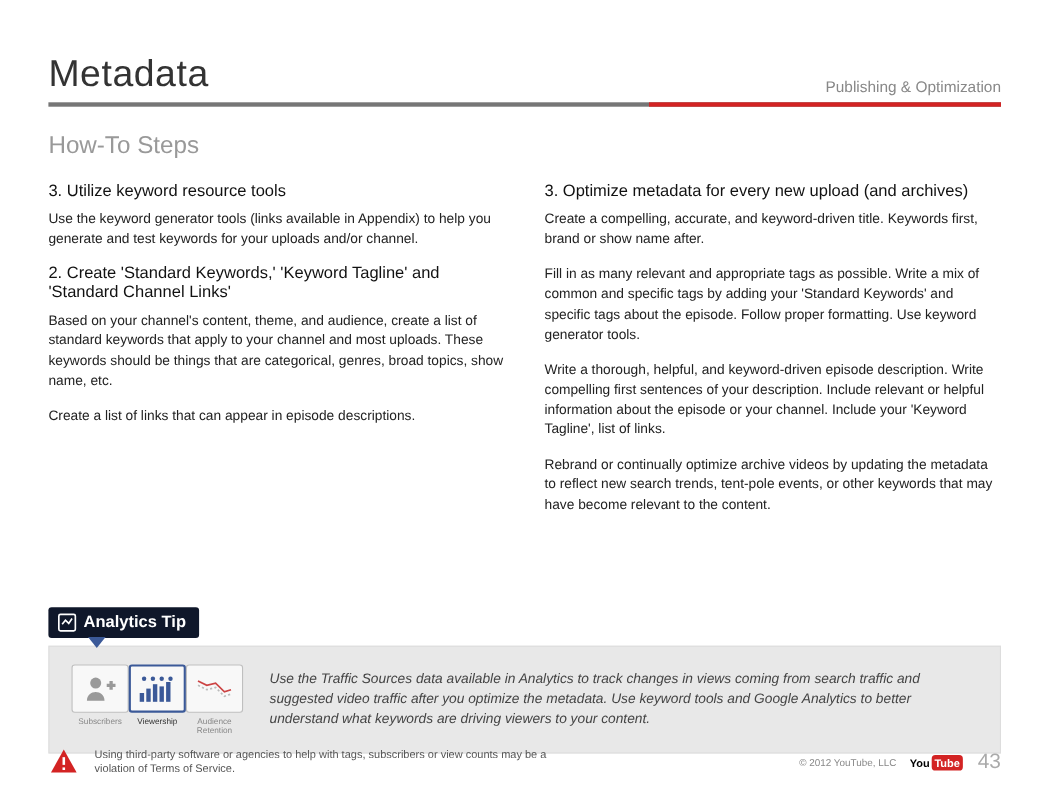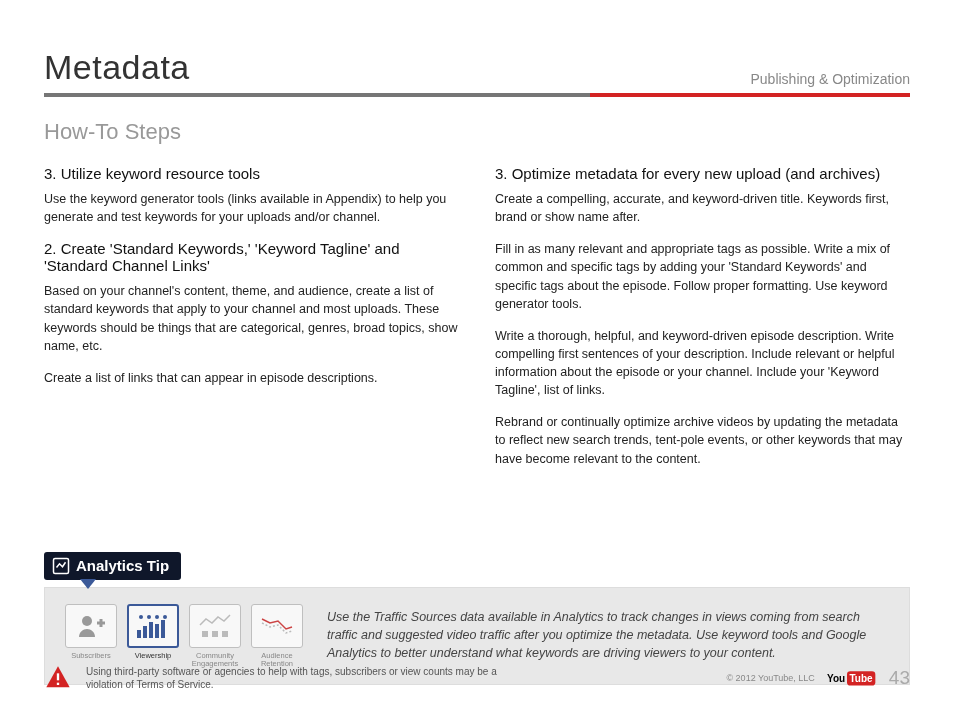--- a/index.html
+++ b/index.html
@@ -13,28 +13,28 @@
   .section-title { font-size: 22px; color: #999; margin: 22px 0 20px 0; font-weight: 400; }
   .columns { display: flex; gap: 36px; }
   .col { flex: 1; }
   .step-title { font-size: 15px; font-weight: 400; color: #111; margin-bottom: 8px; }
   .body-text { font-size: 12.5px; line-height: 1.45; color: #222; margin-bottom: 14px; }
   .analytics-area { margin-top: 70px; }
   .tip-badge { display: inline-flex; align-items: flex-start; background: #0f172a; color: #fff; font-size: 15px; font-weight: bold; padding: 5px 12px 5px 8px; border-radius: 3px; position: relative; z-index: 2; }
   .tip-badge svg { width: 18px; height: 18px; margin-right: 6px; }
   .tip-arrow { width: 0; height: 0; border-left: 8px solid transparent; border-right: 8px solid transparent; border-top: 10px solid #3b5998; margin-left: 36px; margin-top: -1px; position: relative; z-index: 2; }
   .tip-panel { background: #e8e8e8; border: 1px solid #ddd; padding: 16px 20px; display: flex; align-items: flex-start; gap: 24px; margin-top: -2px; }
-  .icon-row { display: flex; gap: 10px; }
+  .icon-row { display: flex; }
   .ico-box { width: 52px; text-align: center; }
   .ico-frame { width: 52px; height: 44px; border: 1px solid #bfbfbf; border-radius: 3px; background: #f8f8f8; display: flex; align-items: center; justify-content: center; margin-bottom: 4px; }
   .ico-frame.active { border: 2px solid #3b5998; }
   .ico-label { font-size: 7.5px; color: #888; line-height: 1.1; }
   .ico-label.active { color: #333; }
   .tip-text { font-size: 12.5px; font-style: italic; color: #444; line-height: 1.45; flex: 1; padding-top: 4px; }
-  .footer { position: absolute; bottom: 24px; left: 44px; right: 44px; display: flex; align-items: center; justify-content: space-between; }
+  .footer { position: absolute; bottom: 9px; left: 44px; right: 44px; display: flex; align-items: center; justify-content: space-between; }
   .warning { display: flex; align-items: center; gap: 14px; }
   .warning svg { width: 28px; height: 28px; flex-shrink: 0; }
   .warning-text { font-size: 10px; color: #555; line-height: 1.3; max-width: 420px; }
   .footer-right { display: flex; align-items: center; gap: 12px; }
   .copyright { font-size: 9px; color: #888; text-align: center; }
   .yt-logo { width: 50px; height: 22px; }
   .page-num { font-size: 19px; color: #aaa; }
 </style>
 </head>
 <body>
@@ -101,31 +101,20 @@
                 <rect x="26" y="8" width="4" height="18" fill="#3b5998"></rect>
                 <circle cx="6" cy="5" r="2" fill="#3b5998"></circle>
                 <circle cx="14" cy="5" r="2" fill="#3b5998"></circle>
                 <circle cx="22" cy="5" r="2" fill="#3b5998"></circle>
                 <circle cx="30" cy="5" r="2" fill="#3b5998"></circle>
               </svg>
           </div>
           <div class="ico-label active">Viewership</div>
         </div>
 
-        <div class="ico-box">
-          <div class="ico-frame">
-            <svg width="34" height="26" viewBox="0 0 34 26">
-                <polyline points="2,12 8,6 14,10 20,4 26,8 32,2" fill="none" stroke="#bbb" stroke-width="1.5"></polyline>
-                <rect x="4" y="18" width="6" height="6" fill="#bbb"></rect>
-                <rect x="14" y="18" width="6" height="6" fill="#bbb"></rect>
-                <rect x="24" y="18" width="6" height="6" fill="#bbb"></rect>
-              </svg>
-          </div>
-          <div class="ico-label">Community Engagements</div>
-        </div>
 
         <div class="ico-box">
           <div class="ico-frame">
             <svg width="34" height="26" viewBox="0 0 34 26">
                 <polyline points="2,6 10,10 18,8 26,16 32,14" fill="none" stroke="#c44" stroke-width="1.5"></polyline>
                 <polyline points="2,10 10,14 18,12 26,20 32,18" fill="none" stroke="#bbb" stroke-width="1.5" stroke-dasharray="2,2"></polyline>
               </svg>
           </div>
           <div class="ico-label">Audience Retention</div>
         </div>

